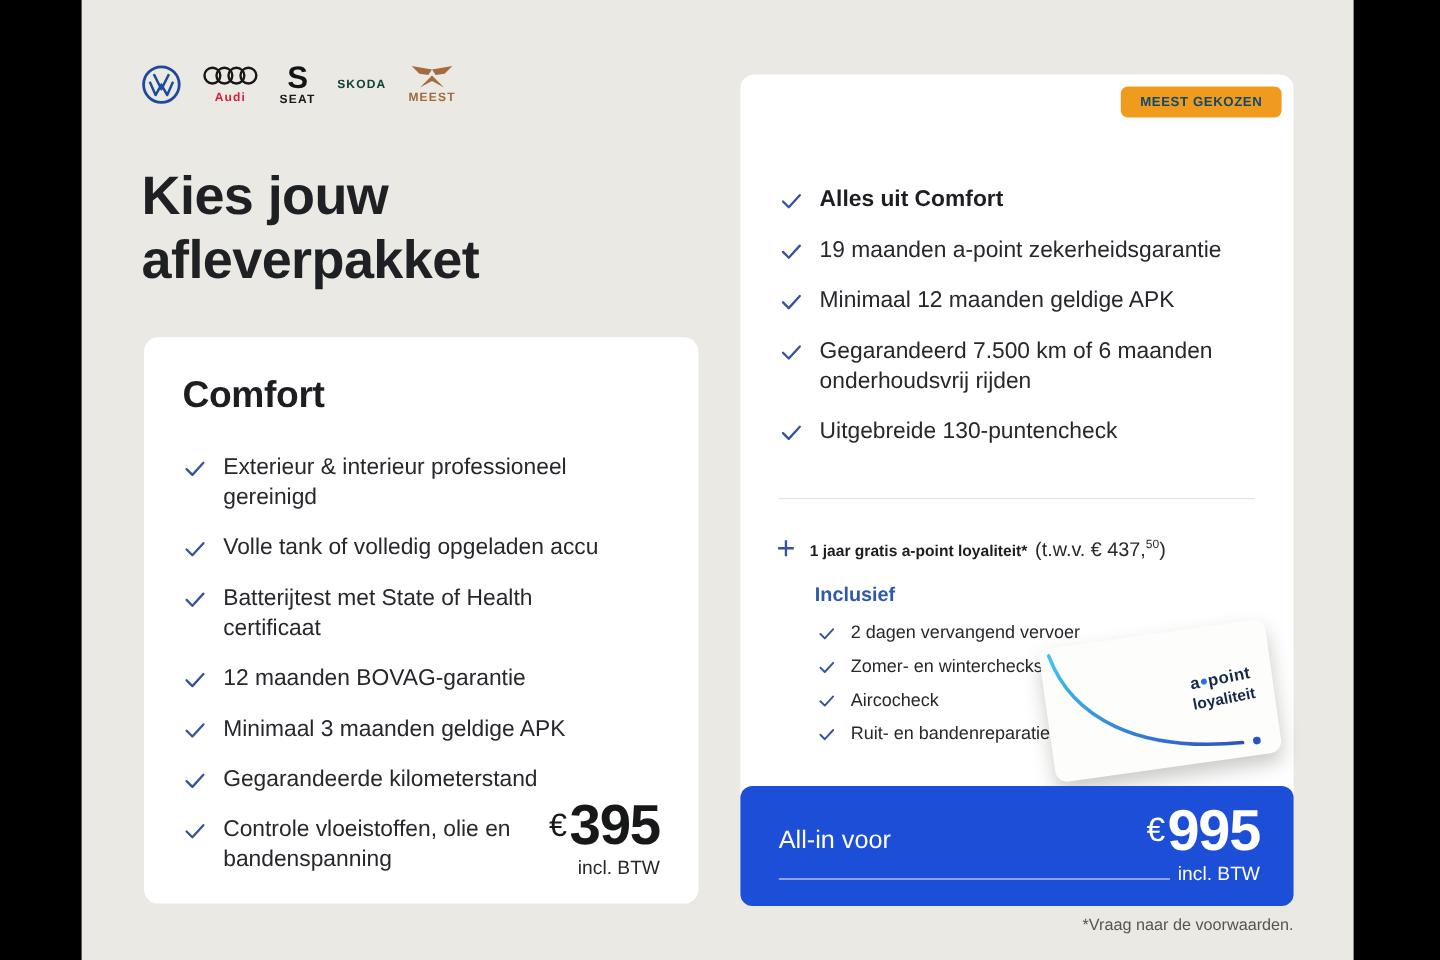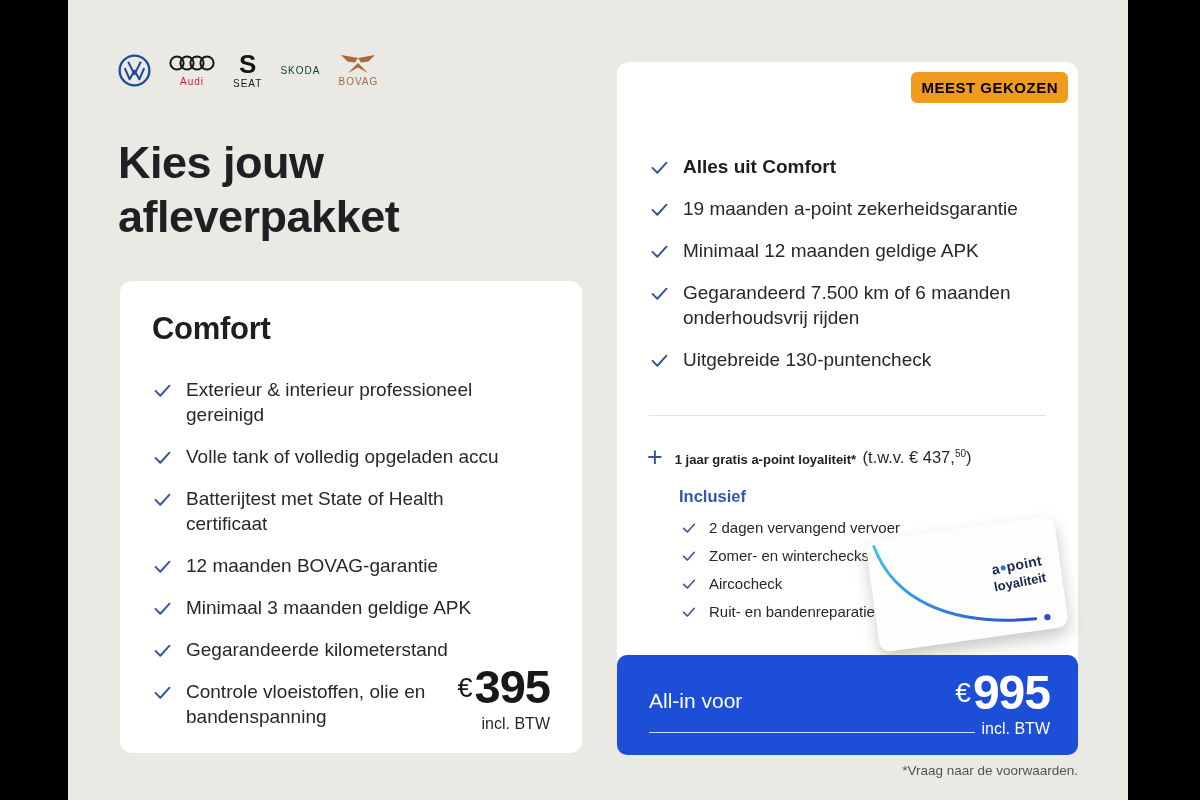--- a/index.html
+++ b/index.html
@@ -4,44 +4,44 @@
 <style>
   * { margin:0; padding:0; box-sizing:border-box; }
   html,body { width:1200px; height:800px; background:#000; overflow:hidden;
               font-family:"Liberation Sans", sans-serif; }
   .stage { position:absolute; left:68px; top:0; width:1060px; height:800px;
            background:#eae9e4; overflow:hidden; }
 
   
   .brands { position:absolute; left:50px; top:52px; display:flex; align-items:center; gap:18px; }
   .brand { display:flex; flex-direction:column; align-items:center; gap:2px; }
-  .brand .wordmark { font-size:10px; font-weight:normal; letter-spacing:1px;text-align:right; }
+  .brand .wordmark { font-size:10px; font-weight:bold; letter-spacing:1px;text-align:right; }
   .wm-audi  { color:#d0233a; letter-spacing:0; font-size:11px; }
   .wm-seat  { color:#1a1a1a; letter-spacing:2px; }
   .wm-skoda { color:#0e4233; font-size:16px; letter-spacing:2.5px; }
   .wm-cupra { color:#a56a3d; letter-spacing:2px; }
   .seat-s { font-size:26px; font-weight:900; color:#141414; line-height:24px; }
 
   
   .page-title { position:absolute; left:50px; top:136px; width:370px;
                 font-size:45px; line-height:54px; font-weight:600;
                 color:#1f2023; letter-spacing:-0.5px; }
 
   
   .card { position:absolute; background:#fff; border-radius:12px; }
   .card-comfort   { left:52px;  top:281px; width:462px; height:472px; }
   .card-zekerheid { left:549px; top:62px;  width:461px; height:693px; }
 
   .card h2 { font-size:31px; font-weight:700; color:#1d1e21; letter-spacing:-0.3px; }
   .card-comfort h2   { position:absolute; left:32px; top:30px; }
   .card-zekerheid h2 { position:absolute; left:32px; top:30px; }
 
-  .badge { position:absolute; right:10px; top:10px; background:#f09b1e; color:#000000;
-           font-size:15px; font-weight:700; letter-spacing:0.5px;
-           padding:7px 10px; border-radius:6px; }
+  .badge { position:absolute; right:10px; top:10px; background:#f09b1e; color:#0c4a6e;
+           font-size:11px; font-weight:700; letter-spacing:0.5px;
+           padding:7px 16px; border-radius:6px; }
 
   ul.features { position:absolute; left:32px; list-style:none; }
   .card-comfort   ul.features { top:96px; }
   .card-zekerheid ul.features { top:92px; }
   ul.features li { display:flex; gap:13px; margin-bottom:17px; align-items:flex-start; }
   ul.features li .txt { font-size:19px; line-height:25px; color:#26282c; max-width:345px; }
   .card-comfort ul.features li .txt { max-width:335px; }
   ul.features li.bold .txt { font-weight:700; color:#1d1e21; }
   .check { flex:0 0 auto; margin-top:3px; }
 
@@ -121,21 +121,21 @@
     </div>
     <div class="brand">
       <span class="wordmark wm-skoda">SKODA</span>
     </div>
     <div class="brand">
       <svg width="40" height="20" viewBox="0 0 40 20">
         <path d="M20 4 L3 1 L9.5 7.5 L17 8.5 Z" fill="#a56a3d"></path>
         <path d="M20 4 L37 1 L30.5 7.5 L23 8.5 Z" fill="#a56a3d"></path>
         <path d="M20 9 L10 19 L20 13.5 L30 19 Z" fill="#a56a3d"></path>
       </svg>
-      <span class="wordmark wm-cupra">BOVAG</span>
+      <span class="wordmark wm-cupra">MEEST</span>
     </div>
   </div>
 
   <h1 class="page-title">Kies jouw afleverpakket</h1>
 
   <section class="card card-comfort">
     <h2>Comfort</h2>
     <ul class="features">
       <li>
         <svg class="check" width="21" height="21" viewBox="0 0 24 24">

